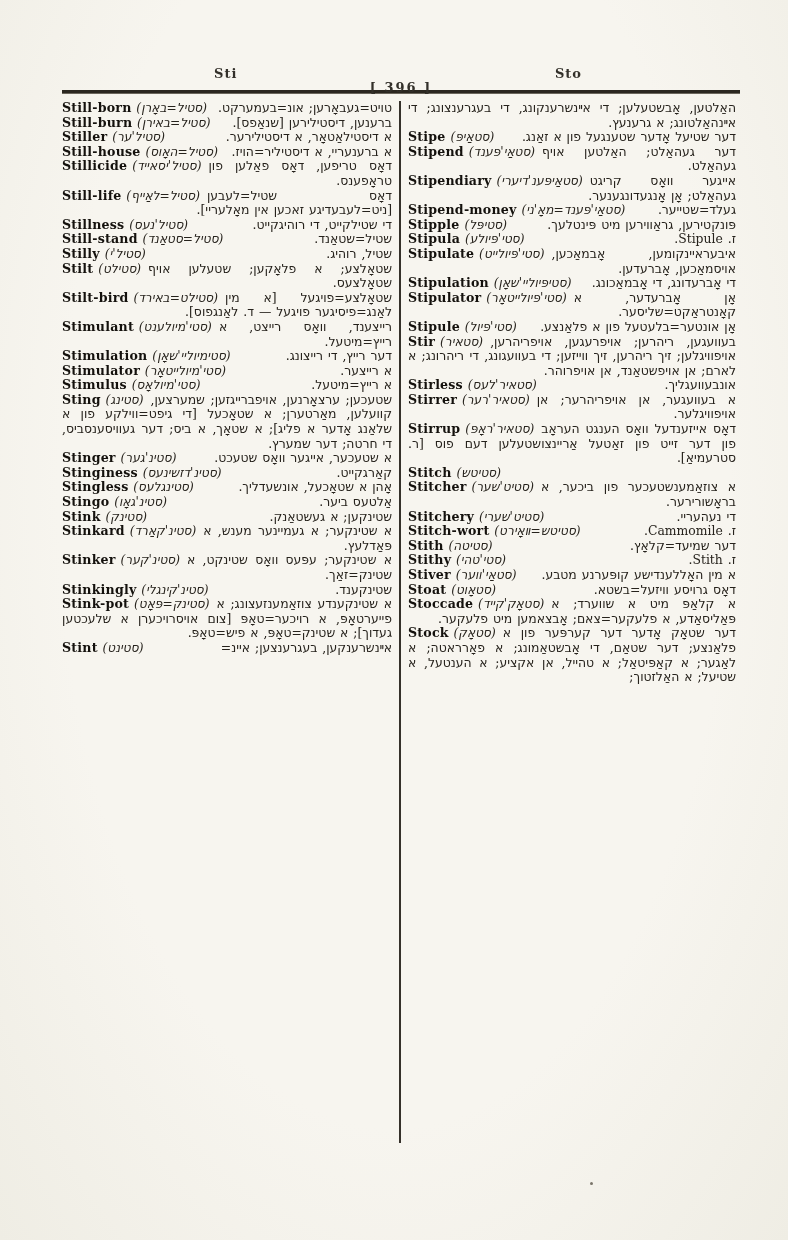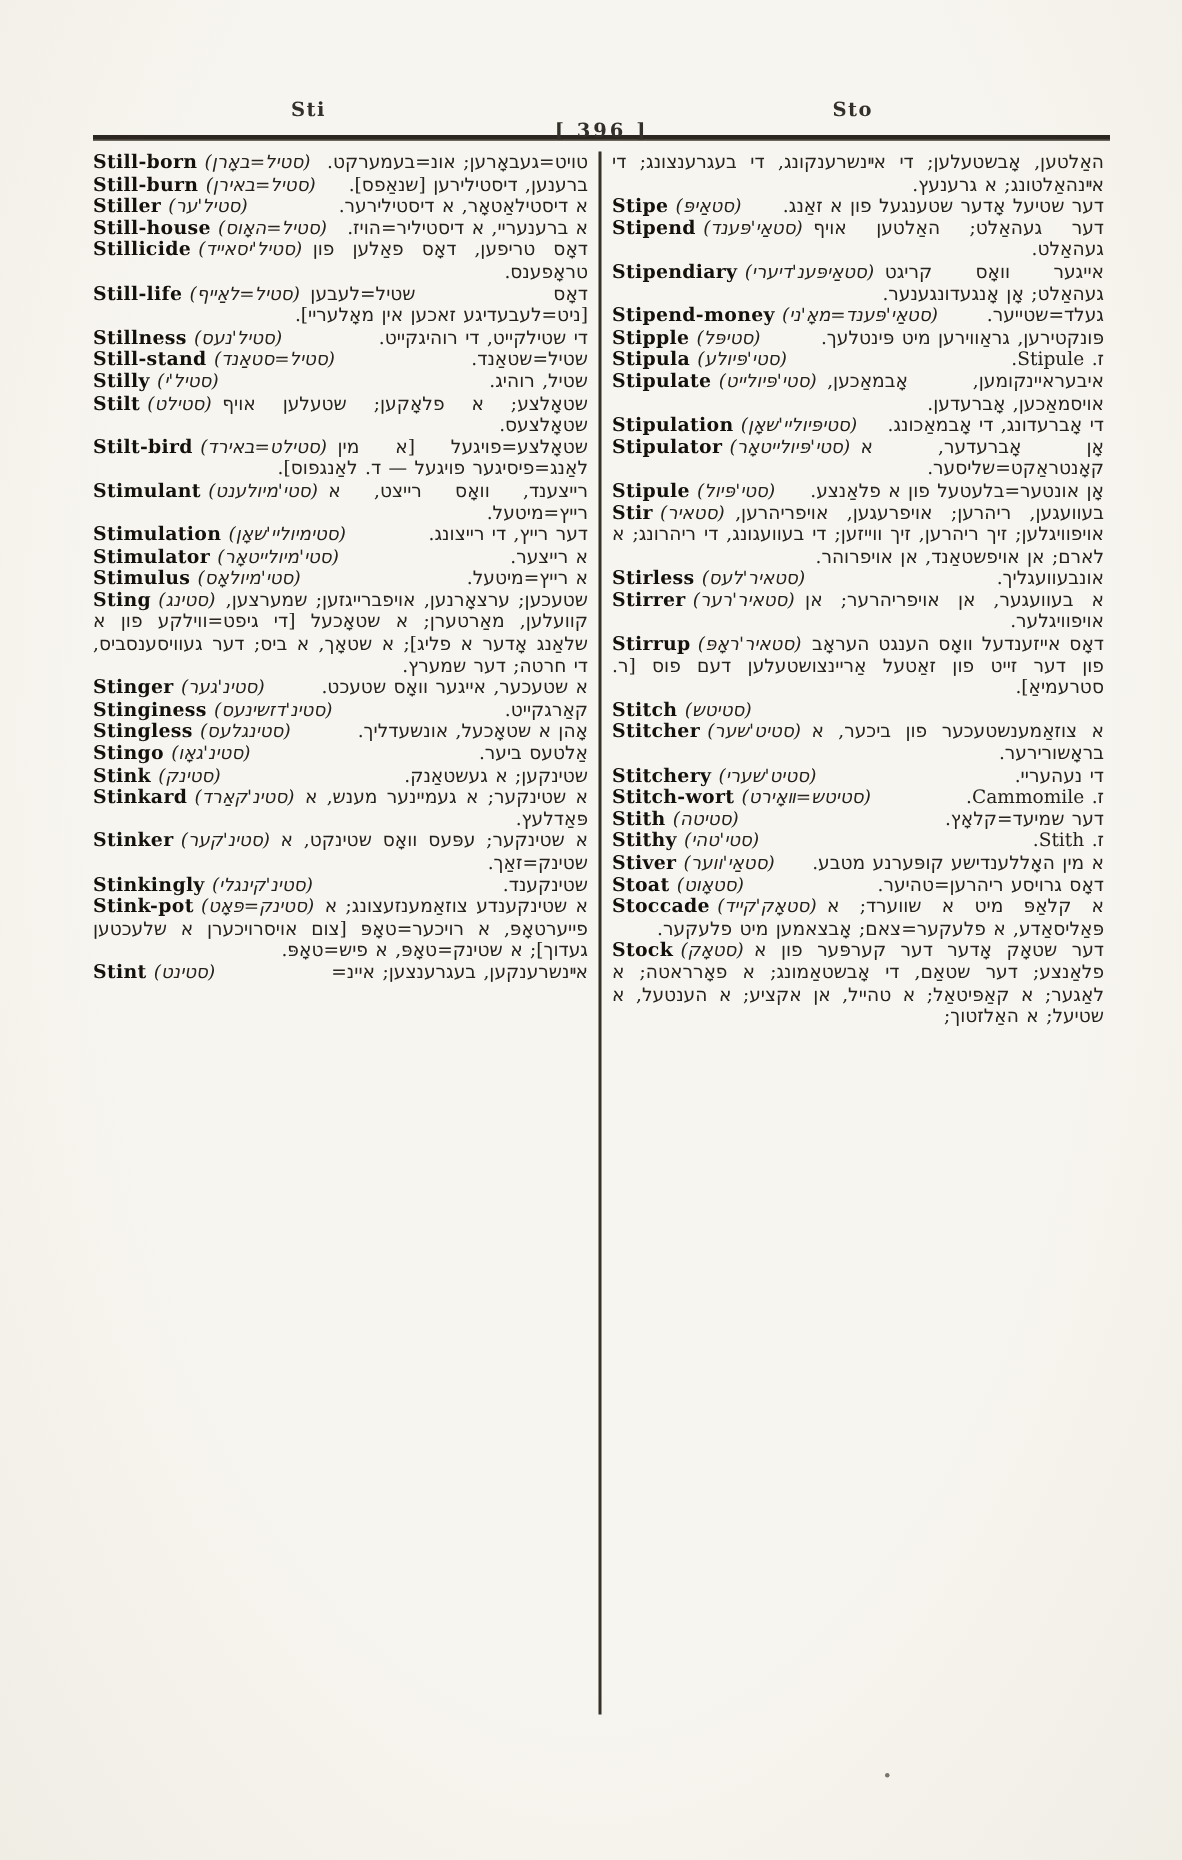--- a/index.html
+++ b/index.html
@@ -13,21 +13,21 @@
     position:absolute;left:0;top:0;width:788px;height:1240px;
     background:#f5f3ec;
     background-image:radial-gradient(ellipse at 50% 40%, #f7f5ef 60%, #efede4 100%);
     color:#26221c;
   }
   .sheet{position:absolute;left:62px;top:58px;width:678px;}
   .header{
     position:relative;height:32px;
     font-weight:bold;font-size:13px;color:#33302a;
   }
-  .guide-left{position:absolute;left:132px;top:8px;letter-spacing:1px;}
+  .guide-left{position:absolute;left:152px;top:8px;letter-spacing:1px;}
   .page-num{position:absolute;left:50%;transform:translateX(-50%);top:22px;letter-spacing:2px;}
   .guide-right{position:absolute;right:158px;top:8px;letter-spacing:1px;}
   .rule{
     height:3px;background:#2b2720;margin-bottom:1px;
     border-bottom:1px solid #6b665c;
   }
   .cols{display:flex;align-items:stretch;padding-top:6px;}
   .col{width:330px;min-height:1042px;}
   .col.right{width:328px;}
   .divider{width:2px;background:#35312a;margin:0 7px 0 7px;}
@@ -117,21 +117,21 @@
           <div class="entry" dir="rtl"><span class="hw" dir="ltr"><b>Stirless</b><span class="pron"> (סטאיר'לעס)</span></span><span class="def">אונבעוועגליך.</span></div>
           <div class="entry" dir="rtl"><span class="hw" dir="ltr"><b>Stirrer</b><span class="pron"> (סטאיר'רער)</span></span><span class="def">א בעוועגער, אן אויפריהרער; אן אויפוויגלער.</span></div>
           <div class="entry" dir="rtl"><span class="hw" dir="ltr"><b>Stirrup</b><span class="pron"> (סטאיר'ראָפּ)</span></span><span class="def">דאָס אייזענדעל וואָס הענגט העראָב פון דער זייט פון זאַטעל אַריינצושטעלען דעם פוס [ר. סטרעמיאַ].</span></div>
           <div class="entry" dir="rtl"><span class="hw" dir="ltr"><b>Stitch</b><span class="pron"> (סטיטש)</span></span></div>
           <div class="entry" dir="rtl"><span class="hw" dir="ltr"><b>Stitcher</b><span class="pron"> (סטיט'שער)</span></span><span class="def">א צוזאַמענשטעכער פון ביכער, א בראָשורירער.</span></div>
           <div class="entry" dir="rtl"><span class="hw" dir="ltr"><b>Stitchery</b><span class="pron"> (סטיט'שערי)</span></span><span class="def">די נעהעריי.</span></div>
           <div class="entry" dir="rtl"><span class="hw" dir="ltr"><b>Stitch-wort</b><span class="pron"> (סטיטש=װאָירט)</span></span><span class="def">ז. Cammomile.</span></div>
           <div class="entry" dir="rtl"><span class="hw" dir="ltr"><b>Stith</b><span class="pron"> (סטיטה)</span></span><span class="def">דער שמיעד=קלאָץ.</span></div>
           <div class="entry" dir="rtl"><span class="hw" dir="ltr"><b>Stithy</b><span class="pron"> (סטי'טהי)</span></span><span class="def">ז. Stith.</span></div>
           <div class="entry" dir="rtl"><span class="hw" dir="ltr"><b>Stiver</b><span class="pron"> (סטאַי'ווער)</span></span><span class="def">א מין האָללענדישע קופּערנע מטבע.</span></div>
-          <div class="entry" dir="rtl"><span class="hw" dir="ltr"><b>Stoat</b><span class="pron"> (סטאָוט)</span></span><span class="def">דאָס גרויסע ריהרען=טהיער.</span></div>
+          <div class="entry" dir="rtl"><span class="hw" dir="ltr"><b>Stoat</b><span class="pron"> (סטאָוט)</span></span><span class="def">דאָס גרויסע וויזעל=בשטא.</span></div>
           <div class="entry" dir="rtl"><span class="hw" dir="ltr"><b>Stoccade</b><span class="pron"> (סטאָק'קייד)</span></span><span class="def">א קלאַפּ מיט א שווערד; א פּאַליסאַדע, א פלעקער=צאם; אָבצאמען מיט פלעקער.</span></div>
           <div class="entry" dir="rtl"><span class="hw" dir="ltr"><b>Stock</b><span class="pron"> (סטאָק)</span></span><span class="def">דער שטאָק אָדער דער קערפּער פון א פלאַנצע; דער שטאַם, די אָבשטאַמונג; א פאָרראטה; א לאַגער; א קאַפּיטאַל; א טהייל, אן אקציע; א הענטעל, א שטיעל; א האַלזטוך;</span></div>
         </div>
     </div>
 
   </div>
   <div class="speck" style="left:590px;top:1182px;"></div>
 </div>
 
 </body></html>

